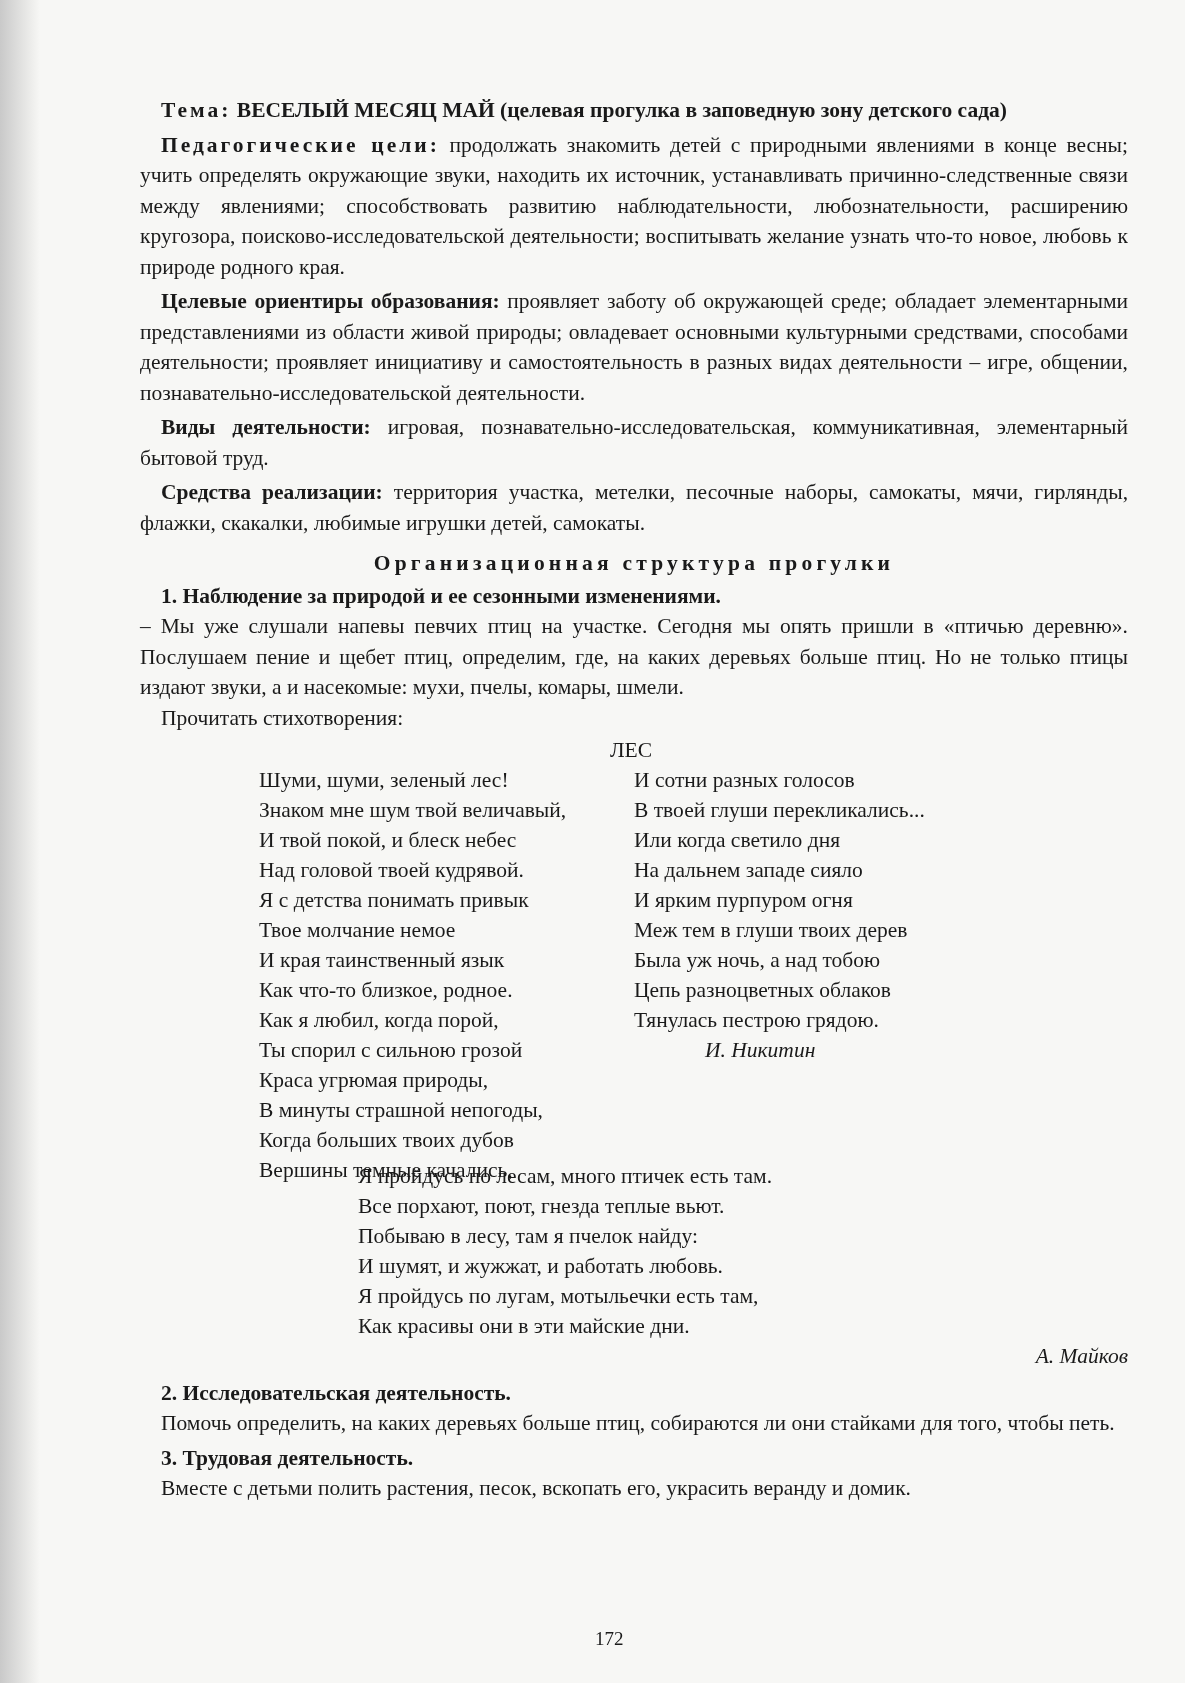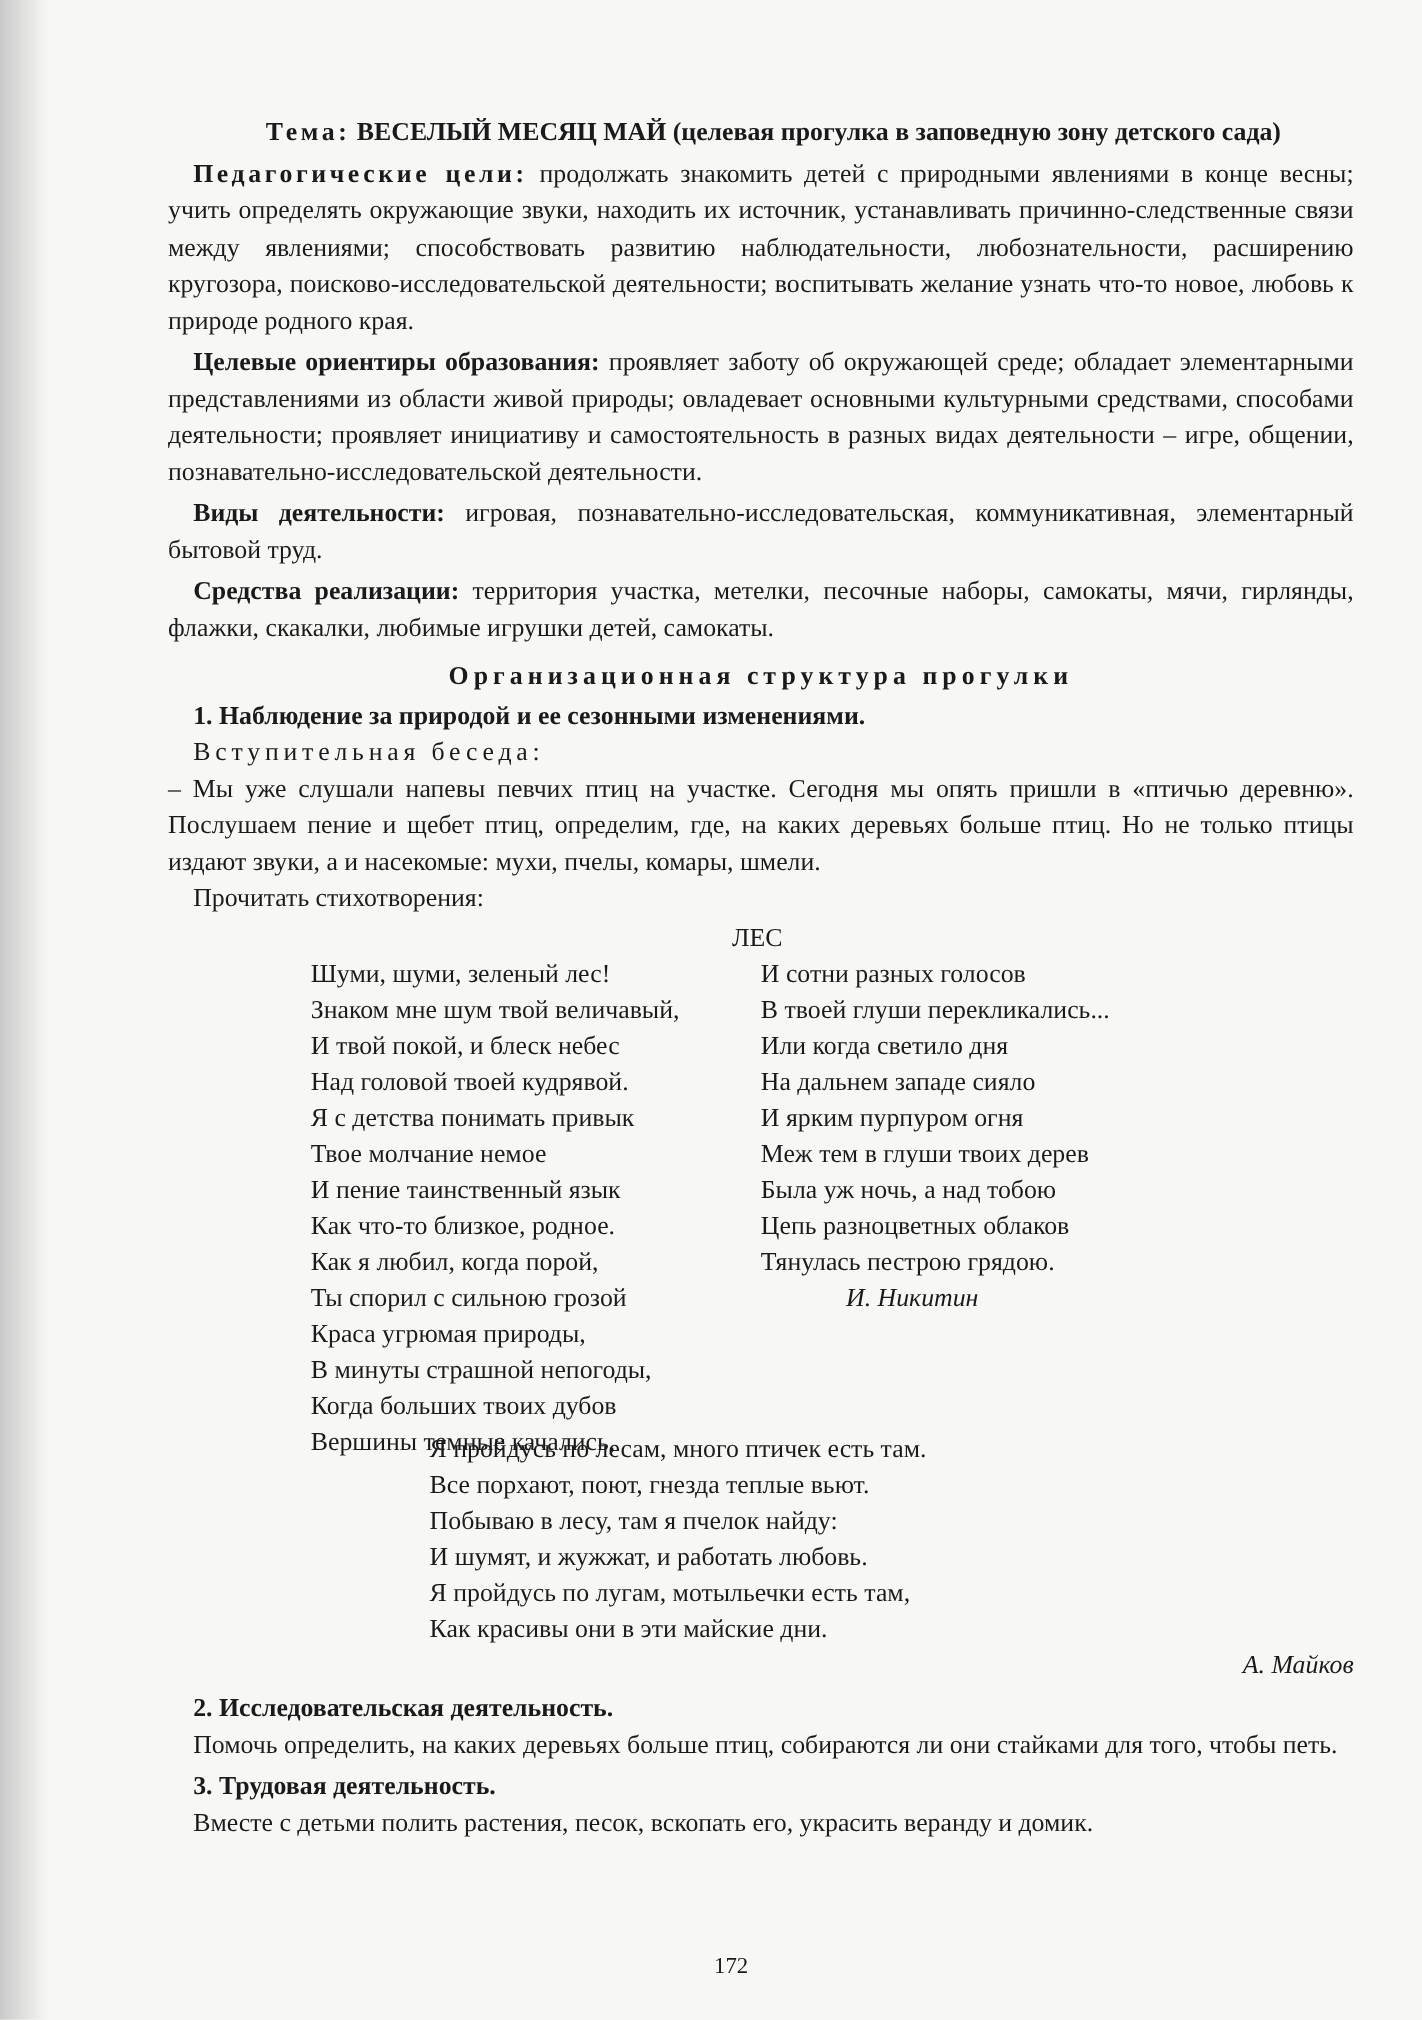--- a/index.html
+++ b/index.html
@@ -14,21 +14,21 @@
     position: absolute; left: 0; top: 0; bottom: 0; width: 40px;
     background: linear-gradient(to right, #c9c9c9, #eeeeec 80%, rgba(247,247,245,0));
   }
   .page {
     position: absolute; left: 140px; top: 95px; width: 988px;
     font-size: 21.5px; line-height: 30.5px;
   }
   .p { text-align: justify; margin: 0 0 4px 0; text-indent: 21px; }
   .p .lbl { font-weight: bold; }
   .spaced { letter-spacing: 3px; font-weight: bold; }
-  .title { text-align: center; margin: 0 0 4px 0; text-indent: 21px; font-weight: bold; }
+  .title { text-align: left; margin: 0 0 4px 0; text-indent: 21px; font-weight: bold; }
   .title .spaced-plain { letter-spacing: 3px; }
   .section-title { text-align: center; margin: 10px 0 2px 0; font-weight: bold; letter-spacing: 4.2px; }
   .h { font-weight: bold; margin: 0; text-indent: 21px; }
   .plain { margin: 0; text-indent: 21px; }
   .sub-spaced { margin: 0; text-indent: 21px; letter-spacing: 4px; }
   .poem-block { position: relative; margin-top: 2px; height: 420px; }
   .poem-title { position: absolute; left: 470px; top: 0; }
   .col { position: absolute; top: 30px; }
   .col.left { left: 119px; }
   .col.right { left: 494px; }
@@ -66,34 +66,33 @@
   </p>
 
   <p class="p">
     <span class="lbl">Средства реализации:</span>
     <span>территория участка, метелки, песочные наборы, самокаты, мячи, гирлянды, флажки, скакалки, любимые игрушки детей, самокаты.</span>
   </p>
 
   <p class="section-title">Организационная структура прогулки</p>
 
   <p class="h">1. Наблюдение за природой и ее сезонными изменениями.</p>
-  <p class="sub-spaced">Вступительная беседа:</p>
   <p class="p" style="text-indent:0;margin:0">– Мы уже слушали напевы певчих птиц на участке. Сегодня мы опять пришли в «птичью деревню». Послушаем пение и щебет птиц, определим, где, на каких деревьях больше птиц. Но не только птицы издают звуки, а и насекомые: мухи, пчелы, комары, шмели.</p>
   <p class="plain">Прочитать стихотворения:</p>
 
   <div class="poem-block">
     <div class="poem-title">ЛЕС</div>
     <div class="col left">
       <div class="line">Шуми, шуми, зеленый лес!</div>
       <div class="line">Знаком мне шум твой величавый,</div>
       <div class="line">И твой покой, и блеск небес</div>
       <div class="line">Над головой твоей кудрявой.</div>
       <div class="line">Я с детства понимать привык</div>
       <div class="line">Твое молчание немое</div>
-      <div class="line">И пение таинственный язык</div>
+      <div class="line">И края таинственный язык</div>
       <div class="line">Как что-то близкое, родное.</div>
       <div class="line">Как я любил, когда порой,</div>
       <div class="line">Ты спорил с сильною грозой</div>
       <div class="line">Краса угрюмая природы,</div>
       <div class="line">В минуты страшной непогоды,</div>
       <div class="line">Когда больших твоих дубов</div>
       <div class="line">Вершины темные качались,</div>
     </div>
     <div class="col right">
       <div class="line">И сотни разных голосов</div>

